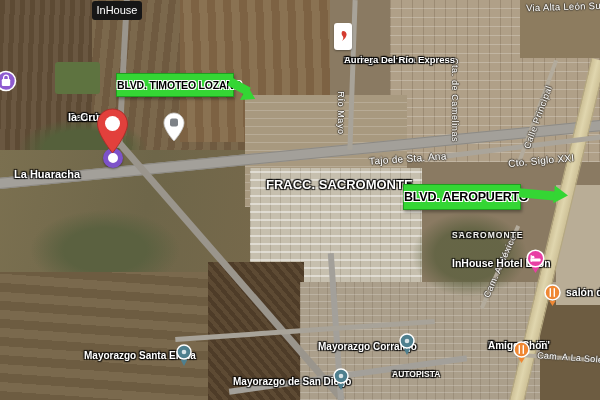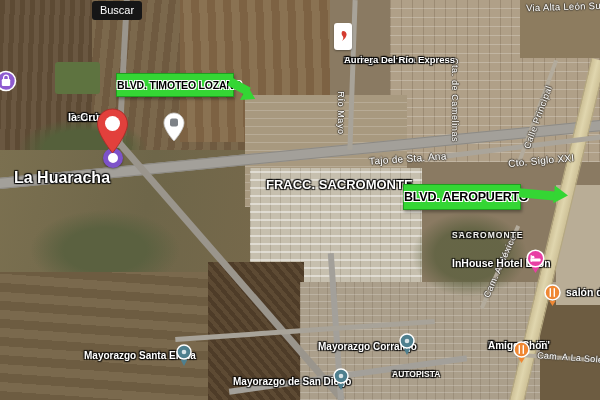--- a/index.html
+++ b/index.html
@@ -97,21 +97,21 @@
   <div class="slabel vlabel" style="left:341px;top:113px;font-size:9px;transform:translate(-50%,-50%) rotate(90deg);">Río Mayo</div>
   <div class="slabel vlabel" style="left:455px;top:100px;font-size:9px;transform:translate(-50%,-50%) rotate(90deg);">Cta. de Camelinas</div>
   <div class="slabel vlabel" style="left:538px;top:117px;font-size:9px;transform:translate(-50%,-50%) rotate(-70deg);">Calle Principal</div>
   <div class="slabel vlabel" style="left:500px;top:266px;font-size:9px;transform:translate(-50%,-50%) rotate(-66deg);">Cam. A México</div>
   <div class="slabel" style="left:537px;top:353px;font-size:9px;transform:rotate(4deg);">Cam. A La Soledad</div>
 
   <div class="plabel center" style="left:68px;top:110px;font-size:11px;">
     <span class="ln">Rancho</span>
     <span class="ln">la Cruz</span>
   </div>
-  <div class="plabel" style="left:14px;top:167px;font-size:16px;">La Huaracha</div>
+  <div class="plabel" style="left:14px;top:167px;font-size:11px;">La Huaracha</div>
   <div class="plabel" style="left:266px;top:176px;font-size:13px;">FRACC. SACROMONTE</div>
   <div class="plabel center" style="left:344px;top:54px;font-size:9.5px;">
     <span class="ln">Bodega Aurrera Express</span>
     <span class="ln">Aurrera Del Río</span>
   </div>
   <div class="plabel center" style="left:452px;top:230px;font-size:8.5px;letter-spacing:1px;opacity:.9;">
     <span class="ln">FRACC</span>
     <span class="ln">SACROMONTE</span>
   </div>
   <div class="plabel" style="left:452px;top:256px;font-size:10.5px;">InHouse Hotel León</div>
@@ -209,15 +209,15 @@
   </div>
 
   <div class="callout" style="left:116px;top:73px;width:118px;height:24px;font-size:10.5px;line-height:22px;letter-spacing:-.2px;">BLVD. TIMOTEO LOZANO</div>
   <div class="arrow-shaft" style="left:228px;top:82px;width:22px;height:9px;transform:rotate(28deg);"></div>
   <div class="arrow-head" style="left:243px;top:88px;border-left:13px solid #34d634;border-top:8px solid transparent;border-bottom:8px solid transparent;transform:rotate(28deg);"></div>
 
   <div class="callout" style="left:403px;top:184px;width:118px;height:26px;font-size:12.5px;line-height:24px;letter-spacing:-.2px;">BLVD. AEROPUERTO</div>
   <div class="arrow-shaft" style="left:519px;top:190px;width:38px;height:9px;transform:rotate(5deg);"></div>
   <div class="arrow-head" style="left:554px;top:186px;border-left:14px solid #34d634;border-top:9px solid transparent;border-bottom:9px solid transparent;transform:rotate(5deg);"></div>
 
-  <div id="buscar">Buscar</div>
+  <div id="buscar">InHouse</div>
 
 </div>
 
 </body></html>

